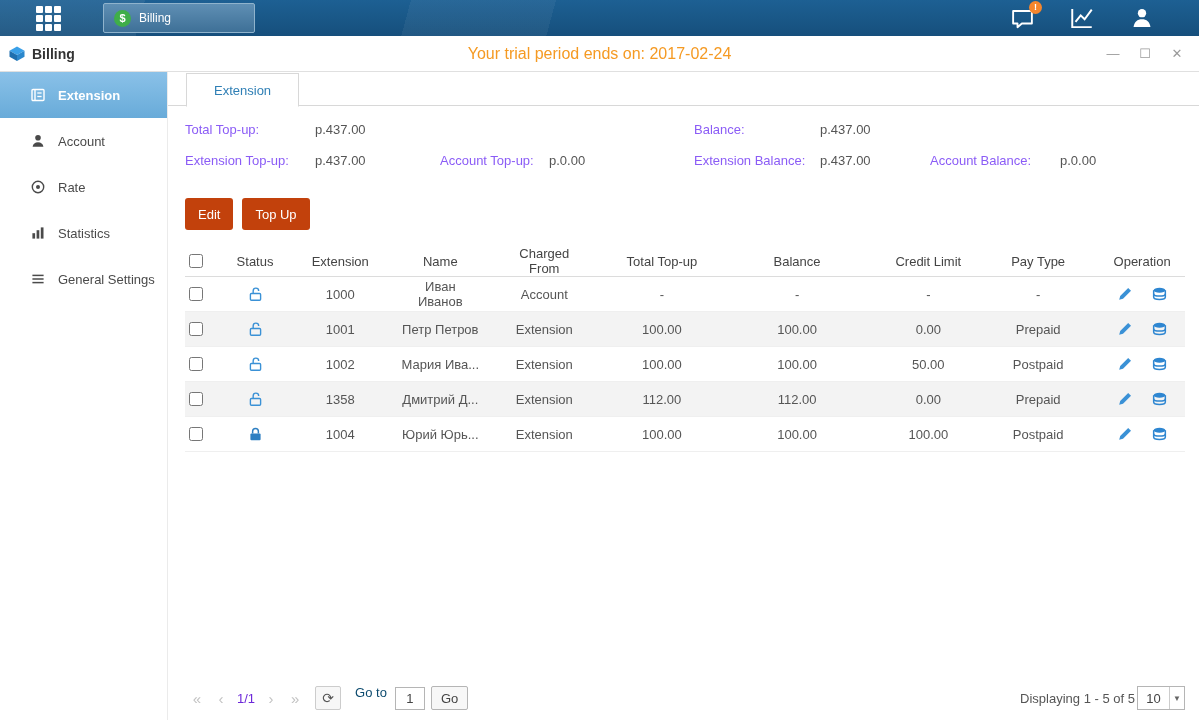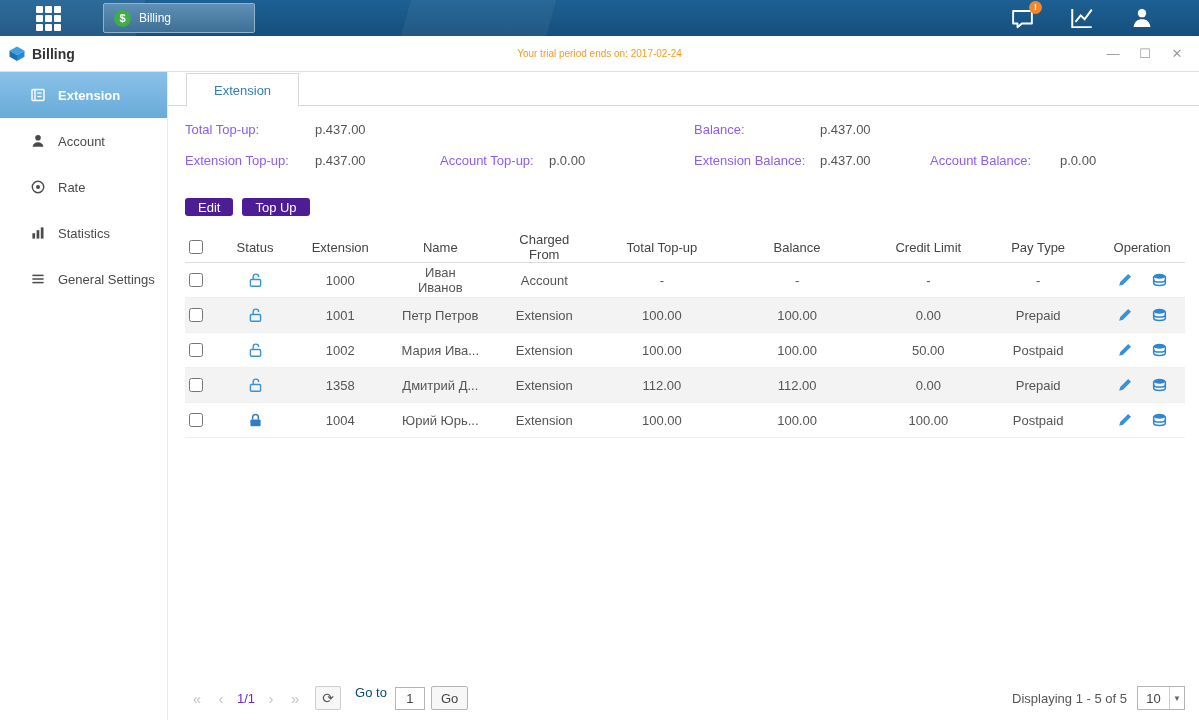--- a/index.html
+++ b/index.html
@@ -27,21 +27,21 @@
   .notif-badge {
     position:absolute; top:-5px; right:-7px; width:13px; height:13px; border-radius:50%;
     background:#f5862d; color:#fff; font-size:9px; font-weight:bold;
     display:flex; align-items:center; justify-content:center;
   }
 
   
   .titlebar { height:36px; background:#fff; border-bottom:1px solid #e0e0e0; display:flex; align-items:center; position:relative; }
   .titlebar .logo { margin-left:8px; display:flex; }
   .titlebar .app-title { margin-left:6px; font-weight:bold; font-size:14px; color:#333; }
-  .trial-notice { position:absolute; left:0; right:0; text-align:center; color:#f59a23; font-size:10px; pointer-events:none; }
+  .trial-notice { position:absolute; left:0; right:0; text-align:center; color:#f59a23; font-size:16px; pointer-events:none; }
   .win-controls { margin-left:auto; margin-right:14px; display:flex; gap:16px; color:#9a9a9a; font-size:13px; z-index:2; }
   .win-controls span { cursor:pointer; width:16px; text-align:center; }
 
   
   .workspace { display:flex; height:648px; }
   .sidebar { width:168px; background:#fff; border-right:1px solid #ebebeb; flex:none; }
   .side-item { height:46px; display:flex; align-items:center; gap:12px; padding-left:30px; color:#4a4a4a; cursor:pointer; }
   .side-item svg { flex:none; }
   .side-item.active { background:linear-gradient(#8ac1e8,#68abd9); color:#fff; font-weight:bold; }
 
@@ -56,21 +56,21 @@
   }
 
   
   .summary { position:relative; height:64px; margin-top:16px; }
   .summary span { position:absolute; white-space:nowrap; }
   .s-label { font-weight:normal; color:#8b5cf6; }
   .s-value { color:#555; }
 
   
   .btn-row { margin:12px 0 0 17px; display:flex; gap:9px; }
-  .btn { background:#4c1d95; color:#fff; border:none; border-radius:3px; height:18px; padding:0 13px; font-size:13px; font-family:inherit; cursor:pointer; }
+  .btn { background:#c2410c; color:#fff; border:none; border-radius:3px; height:32px; padding:0 13px; font-size:13px; font-family:inherit; cursor:pointer; }
 
   
   .table { width:1000px; margin:16px 0 0 17px; }
   .t-row { display:flex; align-items:center; height:35px; border-bottom:1px solid #efefef;gap:24px; }
   .t-head { height:31px; border-bottom:1px solid #dcdcdc; color:#444; }
   .t-row.alt { background:#f3f3f3; }
   .cell { display:flex; align-items:center; justify-content:center; text-align:center; color:#555; overflow:hidden; }
   .t-head .cell { color:#444; }
   .col-cb{width:28px}.col-status{width:62px}.col-ext{width:95px}.col-name{width:100px}
   .col-cf{width:105px}.col-tt{width:135px}.col-bal{width:150px}.col-cl{width:125px}
@@ -80,21 +80,21 @@
   .op-ic { cursor:pointer; display:flex; }
 
   
   .footer { position:absolute; left:17px; right:14px; bottom:8px; height:28px; display:flex; align-items:center; }
   .pg-btn { width:24px; height:24px; display:flex; align-items:center; justify-content:center; color:#c2c2c2; font-size:15px; cursor:pointer; }
   .page-ind { margin:0 4px; color:#6d28d9; }
   .refresh-btn { width:26px; height:24px; margin-left:8px; border:1px solid #ccc; border-radius:2px; background:#f7f7f7; color:#555; display:flex; align-items:center; justify-content:center; font-size:14px; cursor:pointer; }
   .goto-lbl { margin:0 8px 12px 14px; color:#0c4a6e;text-align:right; }
   .goto-input { width:30px; height:23px; border:1px solid #b5b5b5; text-align:center; font-family:inherit; font-size:13px; color:#444; }
   .go-btn { margin-left:6px; height:24px; padding:0 9px; border:1px solid #b5b5b5; border-radius:2px; background:#f7f7f7; color:#444; font-family:inherit; font-size:13px; cursor:pointer; }
-  .footer-right { margin-left:auto; display:flex; align-items:center; gap:10px; }
+  .footer-right { margin-left:auto; display:flex; align-items:center; gap:2px; }
   .displaying { color:#555; }
   .pg-select { width:48px; height:24px; border:1px solid #b5b5b5; display:flex; align-items:center; cursor:pointer; background:#fff; }
   .pg-select .val { flex:1; text-align:center; color:#444; }
   .pg-select .arrow { width:15px; height:100%; border-left:1px solid #ccc; display:flex; align-items:center; justify-content:center; color:#666; font-size:8px; }
 </style>
 </head>
 <body>
 
 <div class="topbar">
   <div class="apps-grid">

